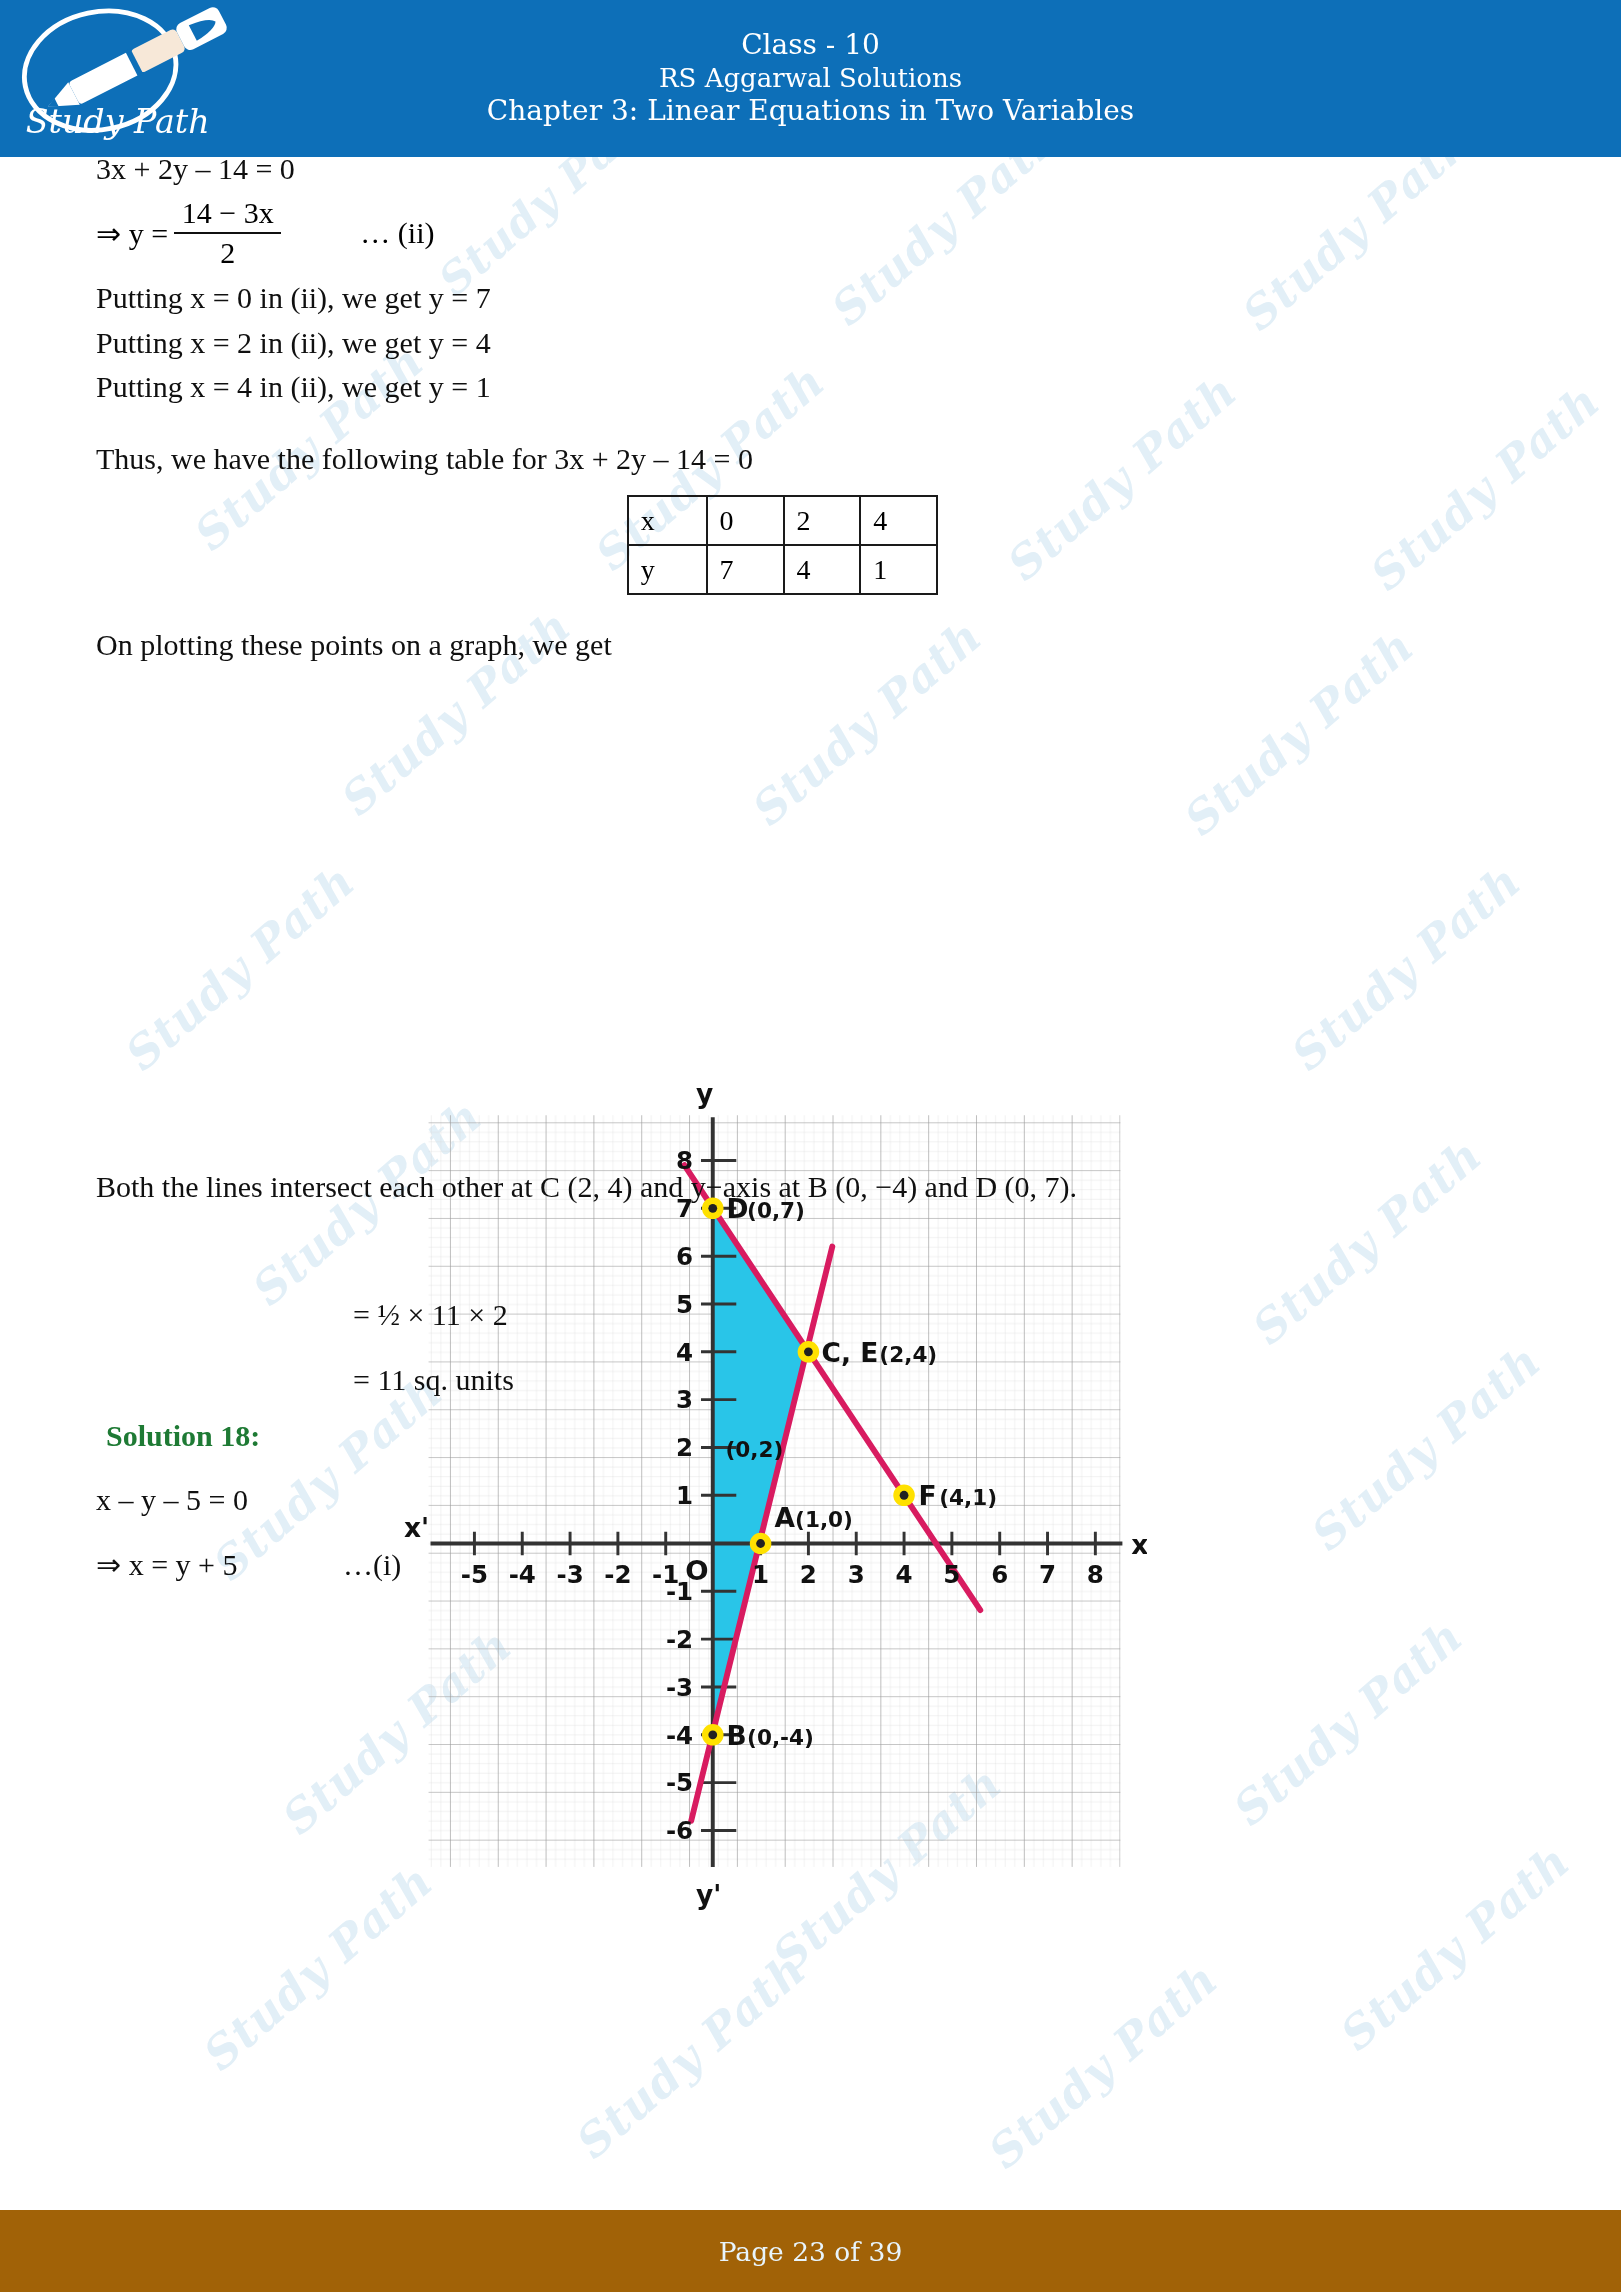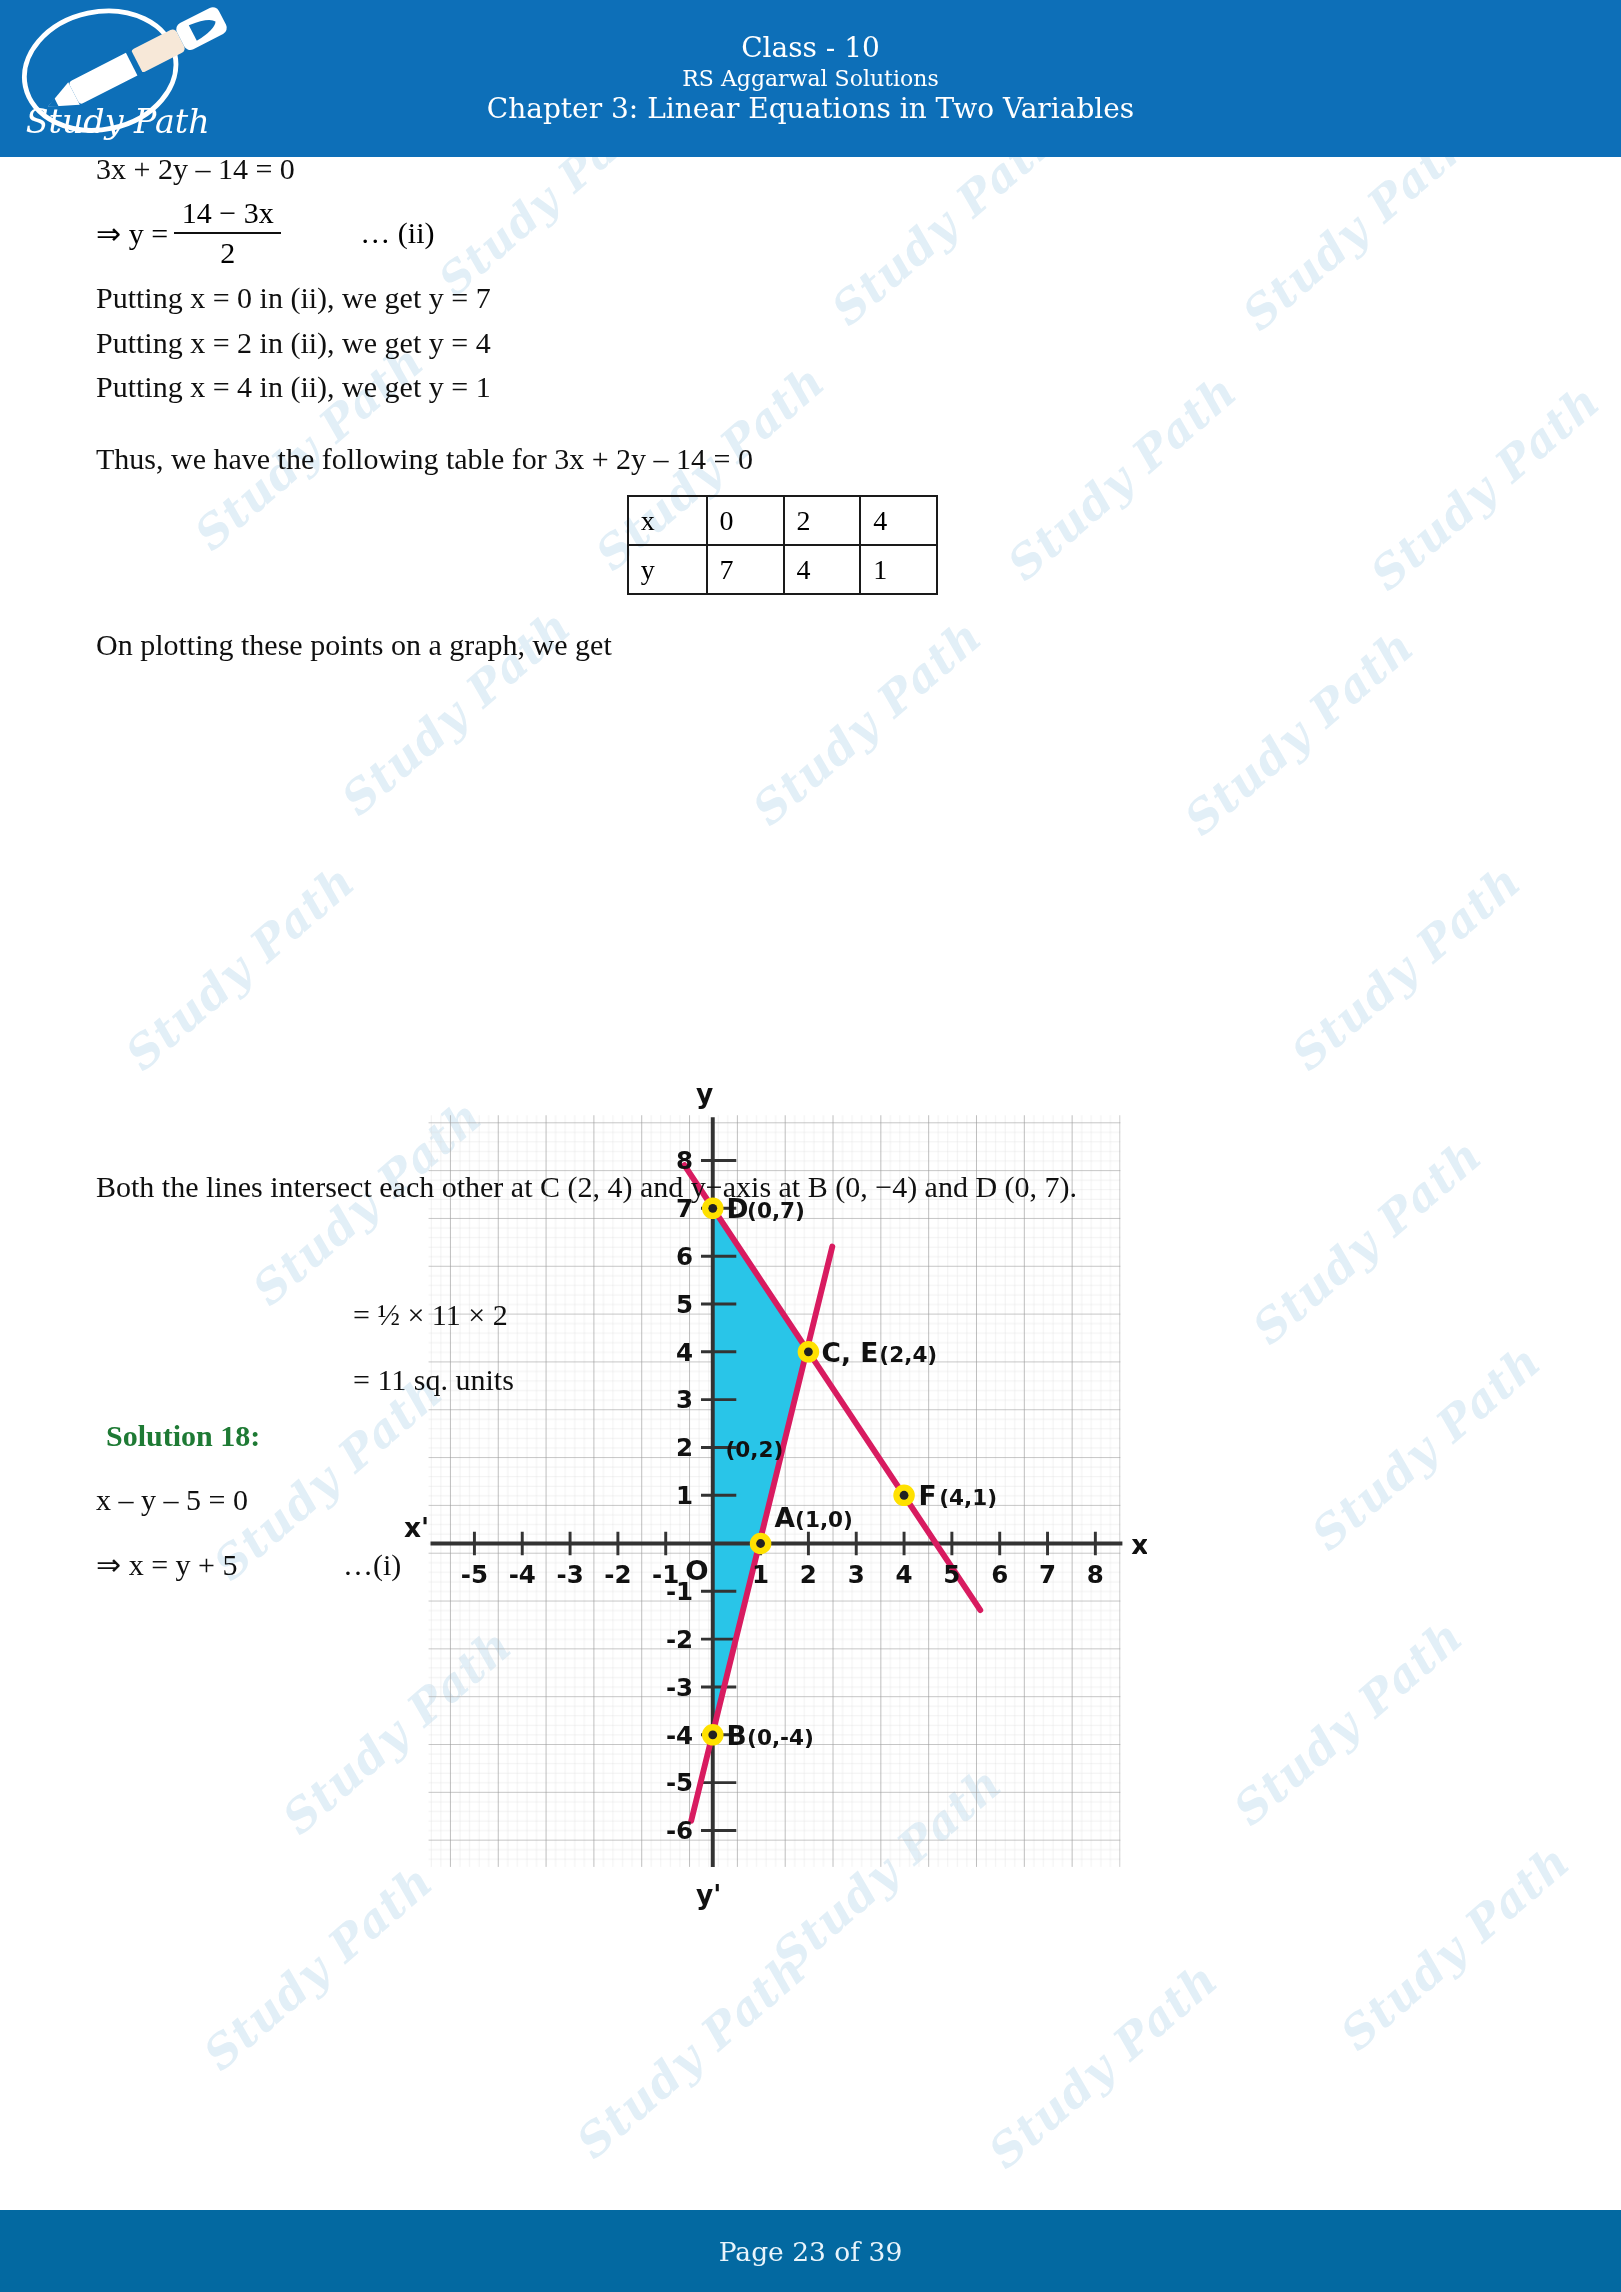--- a/index.html
+++ b/index.html
@@ -64,30 +64,30 @@
     justify-content: center;
     gap: 2px;
   }
   .header-titles div {
     color: #ffffff;
     font-family: "DejaVu Serif", serif;
     text-align: right;
     line-height: 1.15;
   }
   .ht1 { font-size: 28px; }
-  .ht2 { font-size: 22px; }
+  .ht2 { font-size: 26px; }
   .ht3 { font-size: 28px; }
 
   
   .footer {
     position: absolute;
     left: 0; top: 2210px;
     width: 1621px;
     height: 82px;
-    background: #0369a1;
+    background: #a16207;
     z-index: 3;
     display: flex;
     align-items: center;
     justify-content: center;
   }
   .footer-text {
     color: #e8f4fb;
     font-family: "DejaVu Serif", serif;
     font-size: 26.5px;
   }

